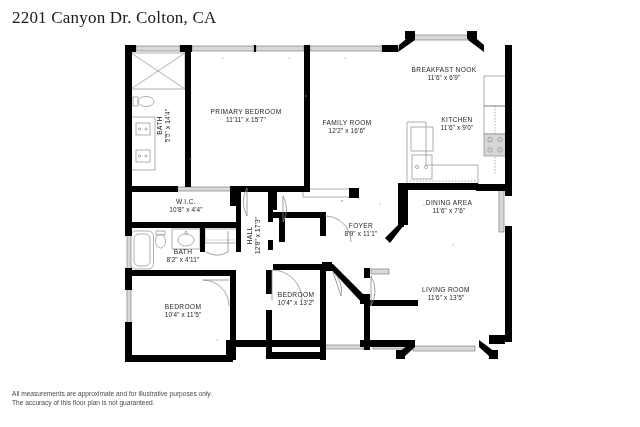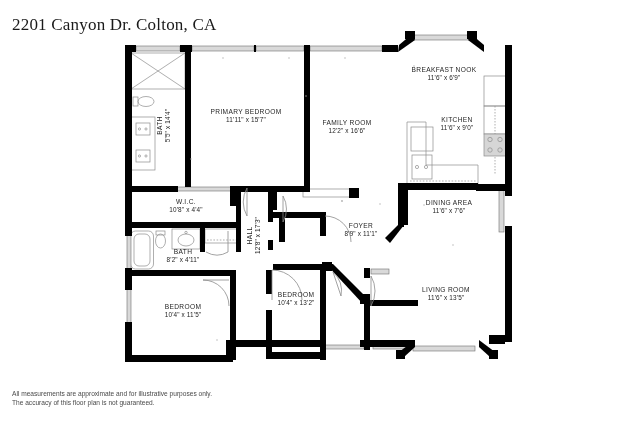--- a/index.html
+++ b/index.html
@@ -4,21 +4,21 @@
 <style>
   html,body{margin:0;padding:0;}
   body{
     width:640px;height:427px;
     background:#ffffff;
     font-family:"Liberation Sans", sans-serif;
     overflow:hidden;
     position:relative;
   }
   #plan-title{
-    position:absolute;left:12px;top:15px;
+    position:absolute;left:12px;top:8px;
     font-family:"Liberation Serif", serif;
     font-size:17px;color:#1a1a1a;letter-spacing:.2px;
     white-space:nowrap;
   }
   #disclaimer{
     position:absolute;left:12px;top:389px;
     font-size:6.6px;line-height:9px;color:#4a4a4a;
   }
   #disclaimer div{white-space:nowrap;}
   #floorplan-svg{position:absolute;left:0;top:0;}

